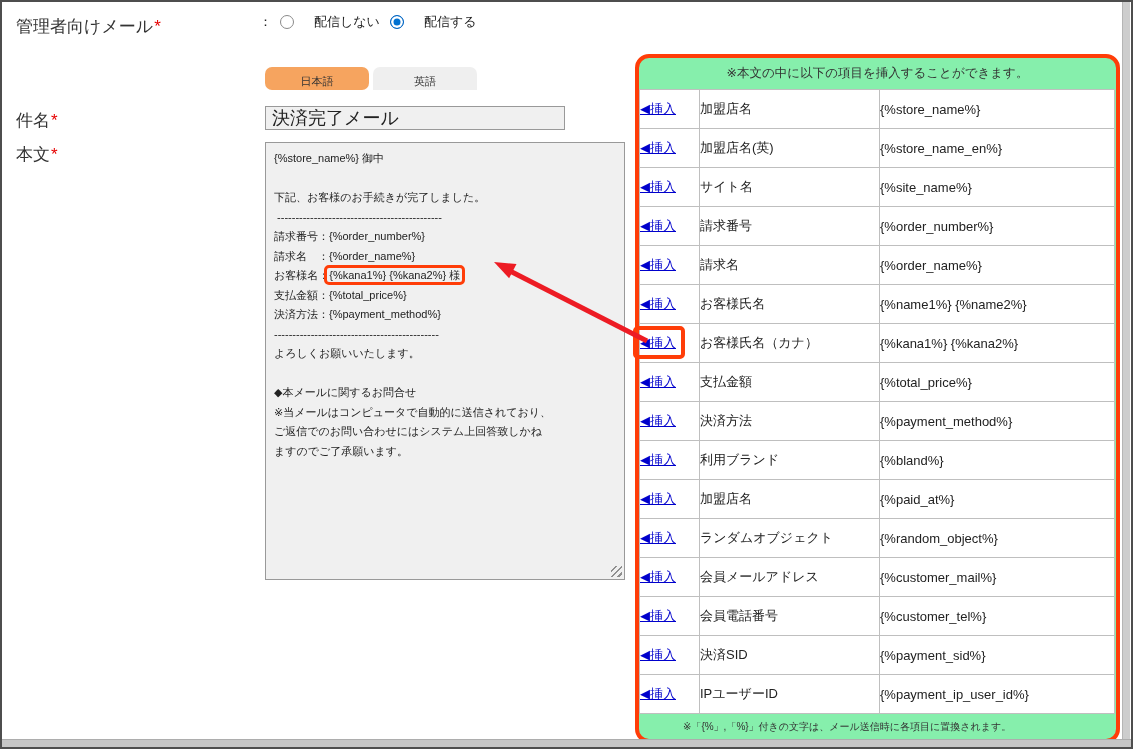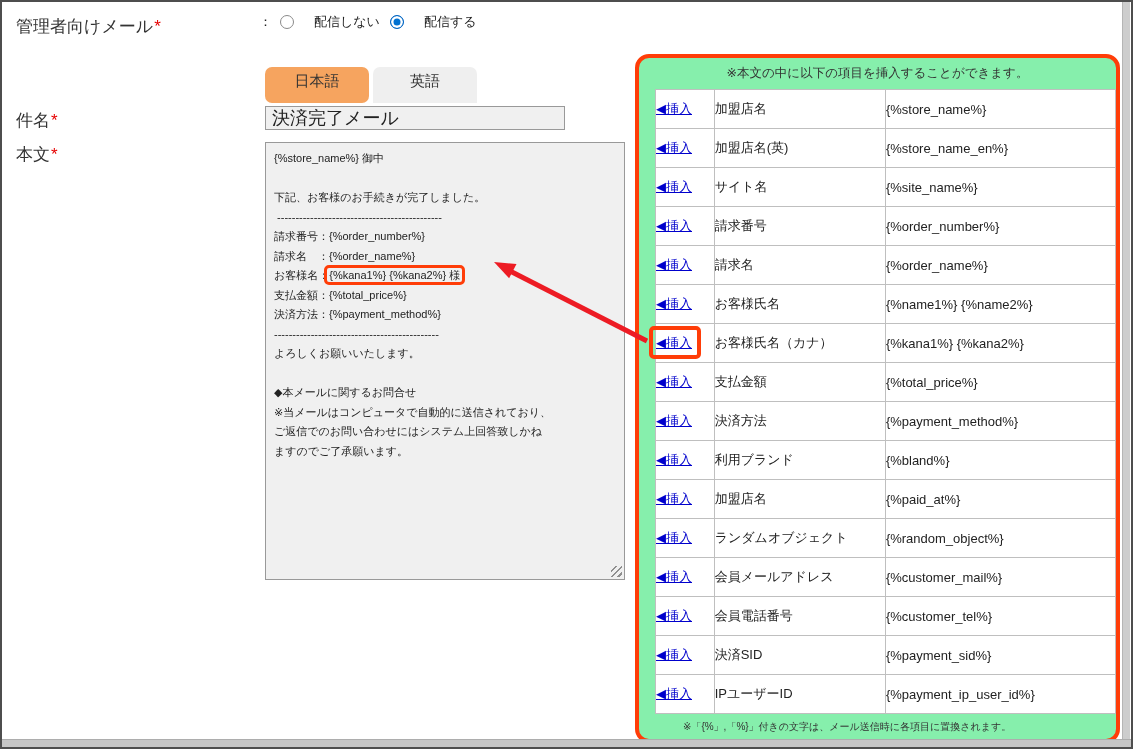--- a/index.html
+++ b/index.html
@@ -7,34 +7,34 @@
 
   
   .fieldlabel{position:absolute;left:14px;font-size:17px;color:#333;}
   .req{color:#e60000;margin-left:1px;}
   .radio-row{position:absolute;left:257px;top:11px;display:flex;align-items:center;gap:8px;font-size:13px;color:#222;}
   .radio-item{display:inline-flex;align-items:center;gap:20px;cursor:pointer;text-align:right;}
   .radio{width:14px;height:14px;box-sizing:border-box;border:1px solid #8a8a8a;border-radius:50%;background:#fff;display:inline-block;}
   .radio.checked{border:1px solid #0063c1;background:#0071d1;box-shadow:inset 0 0 0 2.5px #fff;}
 
   .tabs{position:absolute;left:263px;top:65px;display:flex;gap:4px;}
-  .tab{width:104px;height:36px;line-height:28px;text-align:center;font-size:15px;color:#333;background:#efefef;border-radius:7px 7px 0 0;cursor:pointer;}
+  .tab{width:104px;height:23px;line-height:28px;text-align:center;font-size:11px;color:#333;background:#efefef;border-radius:7px 7px 0 0;cursor:pointer;}
   .tab.active{background:#f6a45f;border-radius:7px;}
 
   .subject-input{position:absolute;left:263px;top:104px;width:300px;height:24px;box-sizing:border-box;background:#f0f0f0;border:1px solid #999;font-size:18px;color:#222;padding:2px 6px;font-family:inherit;}
 
   .bodybox{position:absolute;left:263px;top:140px;width:360px;height:438px;box-sizing:border-box;background:#f0f0f0;border:1px solid #999;padding:6px 8px;font-size:11px;line-height:19.5px;color:#222;white-space:pre-wrap;overflow:hidden;}
   .grip{position:absolute;right:2px;bottom:2px;width:11px;height:11px;background:repeating-linear-gradient(135deg,transparent 0 3px,#8f8f8f 3px 4.5px);cursor:nwse-resize;}
   .hl-wrap{position:relative;}
   .hl-wrap::after{content:'';position:absolute;top:-4px;bottom:-4px;left:-5px;right:-5px;border:3px solid #ff3d08;border-radius:5px;pointer-events:none;}
 
   
   .panel{position:absolute;left:633px;top:52px;width:485px;height:689px;box-sizing:border-box;border:4px solid #ff3d08;border-radius:14px;background:#86efac;}
   .panel-note{height:31px;line-height:31px;text-align:center;font-size:12.5px;color:#333;}
-  table.vars{border-collapse:collapse;margin-left:16px;}
+  table.vars{border-collapse:collapse;margin-left:0;}
   table.vars td{border:1px solid #bfbfbf;height:39px;box-sizing:border-box;font-size:13px;color:#222;background:#fff;padding:0;}
   td.c-ins{width:60px;padding-left:8px;}
   td.c-name{width:180px;padding-left:10px;}
   td.c-val{width:235px;padding-left:10px;}
   a.ins{color:#0000cc;text-decoration:underline;cursor:pointer;position:relative;font-size:13px;white-space:nowrap;}
   a.ins.hl::after{content:'';position:absolute;top:-9px;bottom:-9px;left:-7px;right:-9px;border:4px solid #ff3d08;border-radius:5px;pointer-events:none;}
   .panel-foot{font-size:10px;color:#333;padding:6px 2px 0 4px;margin-left:40px;}
 
   
   .arrow-svg{position:absolute;left:0;top:0;pointer-events:none;z-index:50;}

